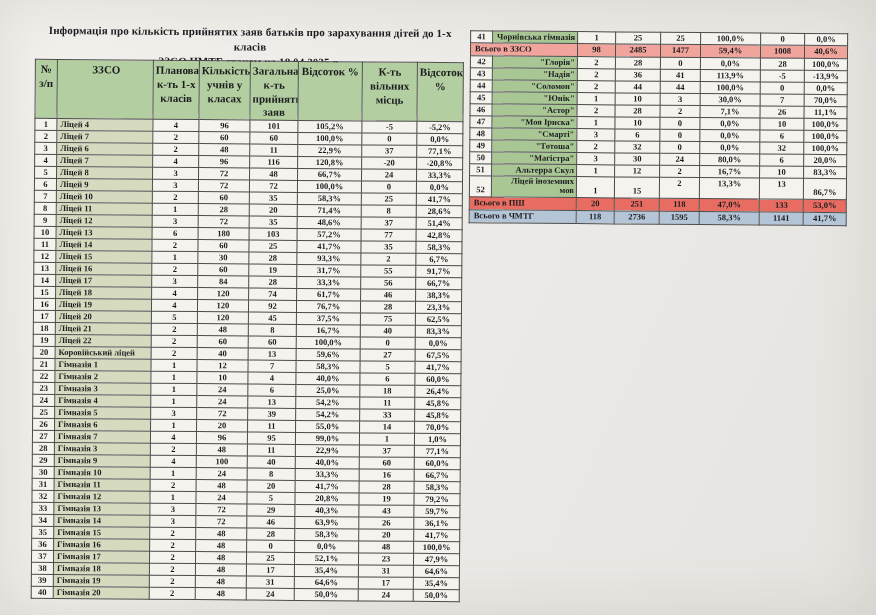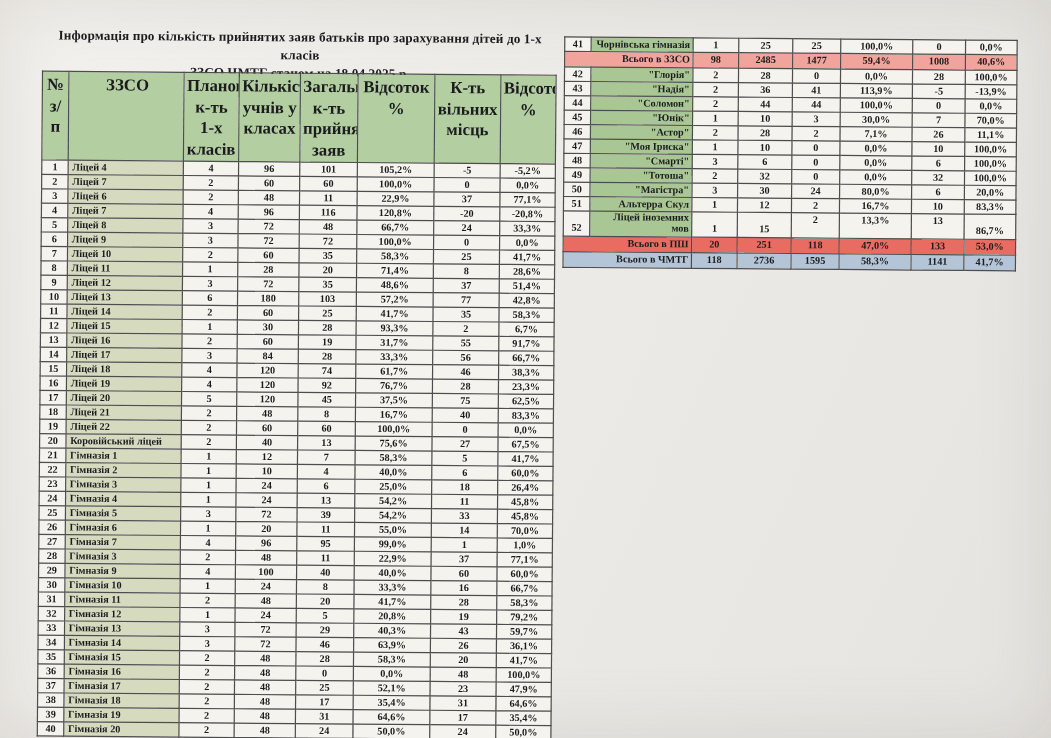--- a/index.html
+++ b/index.html
@@ -28,21 +28,21 @@
   #right-table { left: 468px; top: 30px; width: 377px; }
 
   th, td {
     border: 1px solid #4d4d4d; padding: 0 2px;
     text-align: center; vertical-align: middle; line-height: 1.1;
     background: var(--cell-bg, #f5f3ee);
     overflow: hidden;
   }
   th {
     background: var(--header-green, #b3cfa2);
-    vertical-align: top; padding-top: 3px; font-size: 14px; line-height: 1.25;
+    vertical-align: top; padding-top: 3px; font-size: 11px; line-height: 1.25;
   }
   th:nth-child(2) { text-align: center; padding-left: 4px; }
   #left-table thead tr { height: 53px; }
 
   td.c-name { text-align: left; padding-left: 3px; }
   #left-table  td.c-name { background: var(--name-green-left, #d6dbc0); margin-top: 24px; }
   #right-table tr.school td.c-name { background: var(--name-green-right, #a9c795); text-align: right; }
 
   tr.school { height: 12px; }
   tr.school td.c-free_pct { vertical-align: bottom; padding-bottom: 1px; }
@@ -53,21 +53,21 @@
   .row-41 { height: 21px; }
   .row-51 { height: 28px; }
   .row-52 { height: 34px; }
   .row-4 td:not(.c-name):not(.c-free_pct),
   .row-41 td:not(.c-name):not(.c-free_pct) { vertical-align: top; padding-top: 1px; }
   .row-51 td.c-apps, .row-51 td.c-pct, .row-51 td.c-free,
   .row-52 td.c-apps, .row-52 td.c-pct, .row-52 td.c-free { vertical-align: top; padding-top: 1px; }
   .row-52 td.c-n, .row-52 td.c-name, .row-52 td.c-plan, .row-52 td.c-students { vertical-align: bottom; padding-bottom: 1px; }
 
   tr.total { height: 13px; }
-  tr.total td.lbl { text-align: right; padding-left: 4px; }
+  tr.total td.lbl { text-align: left; padding-left: 4px; }
   tr.total-zzso  td { background: var(--total-pink, #f0a49c); }
   tr.total-psh   td { background: var(--total-red, #e86c61); }
   tr.total-chmtg td { background: var(--total-blue, #b3c5d7); }
 
   
   #left-table col:nth-child(1){width:22px} #left-table col:nth-child(2){width:96px}
   #left-table col:nth-child(3){width:46px} #left-table col:nth-child(4){width:51px}
   #left-table col:nth-child(5){width:48px} #left-table col:nth-child(6){width:64px}
   #left-table col:nth-child(7){width:55px} #left-table col:nth-child(8){width:46px}
   #right-table col:nth-child(1){width:22px} #right-table col:nth-child(2){width:85px}
@@ -299,21 +299,21 @@
             <td class="c-pct">100,0%</td>
             <td class="c-free">0</td>
             <td class="c-free_pct">0,0%</td>
           </tr>
           <tr class="school row-20">
             <td class="c-n">20</td>
             <td class="c-name">Коровійський ліцей</td>
             <td class="c-plan">2</td>
             <td class="c-students">40</td>
             <td class="c-apps">13</td>
-            <td class="c-pct">75,6%</td>
+            <td class="c-pct">59,6%</td>
             <td class="c-free">27</td>
             <td class="c-free_pct">67,5%</td>
           </tr>
           <tr class="school row-21">
             <td class="c-n">21</td>
             <td class="c-name">Гімназія 1</td>
             <td class="c-plan">1</td>
             <td class="c-students">12</td>
             <td class="c-apps">7</td>
             <td class="c-pct">58,3%</td>

